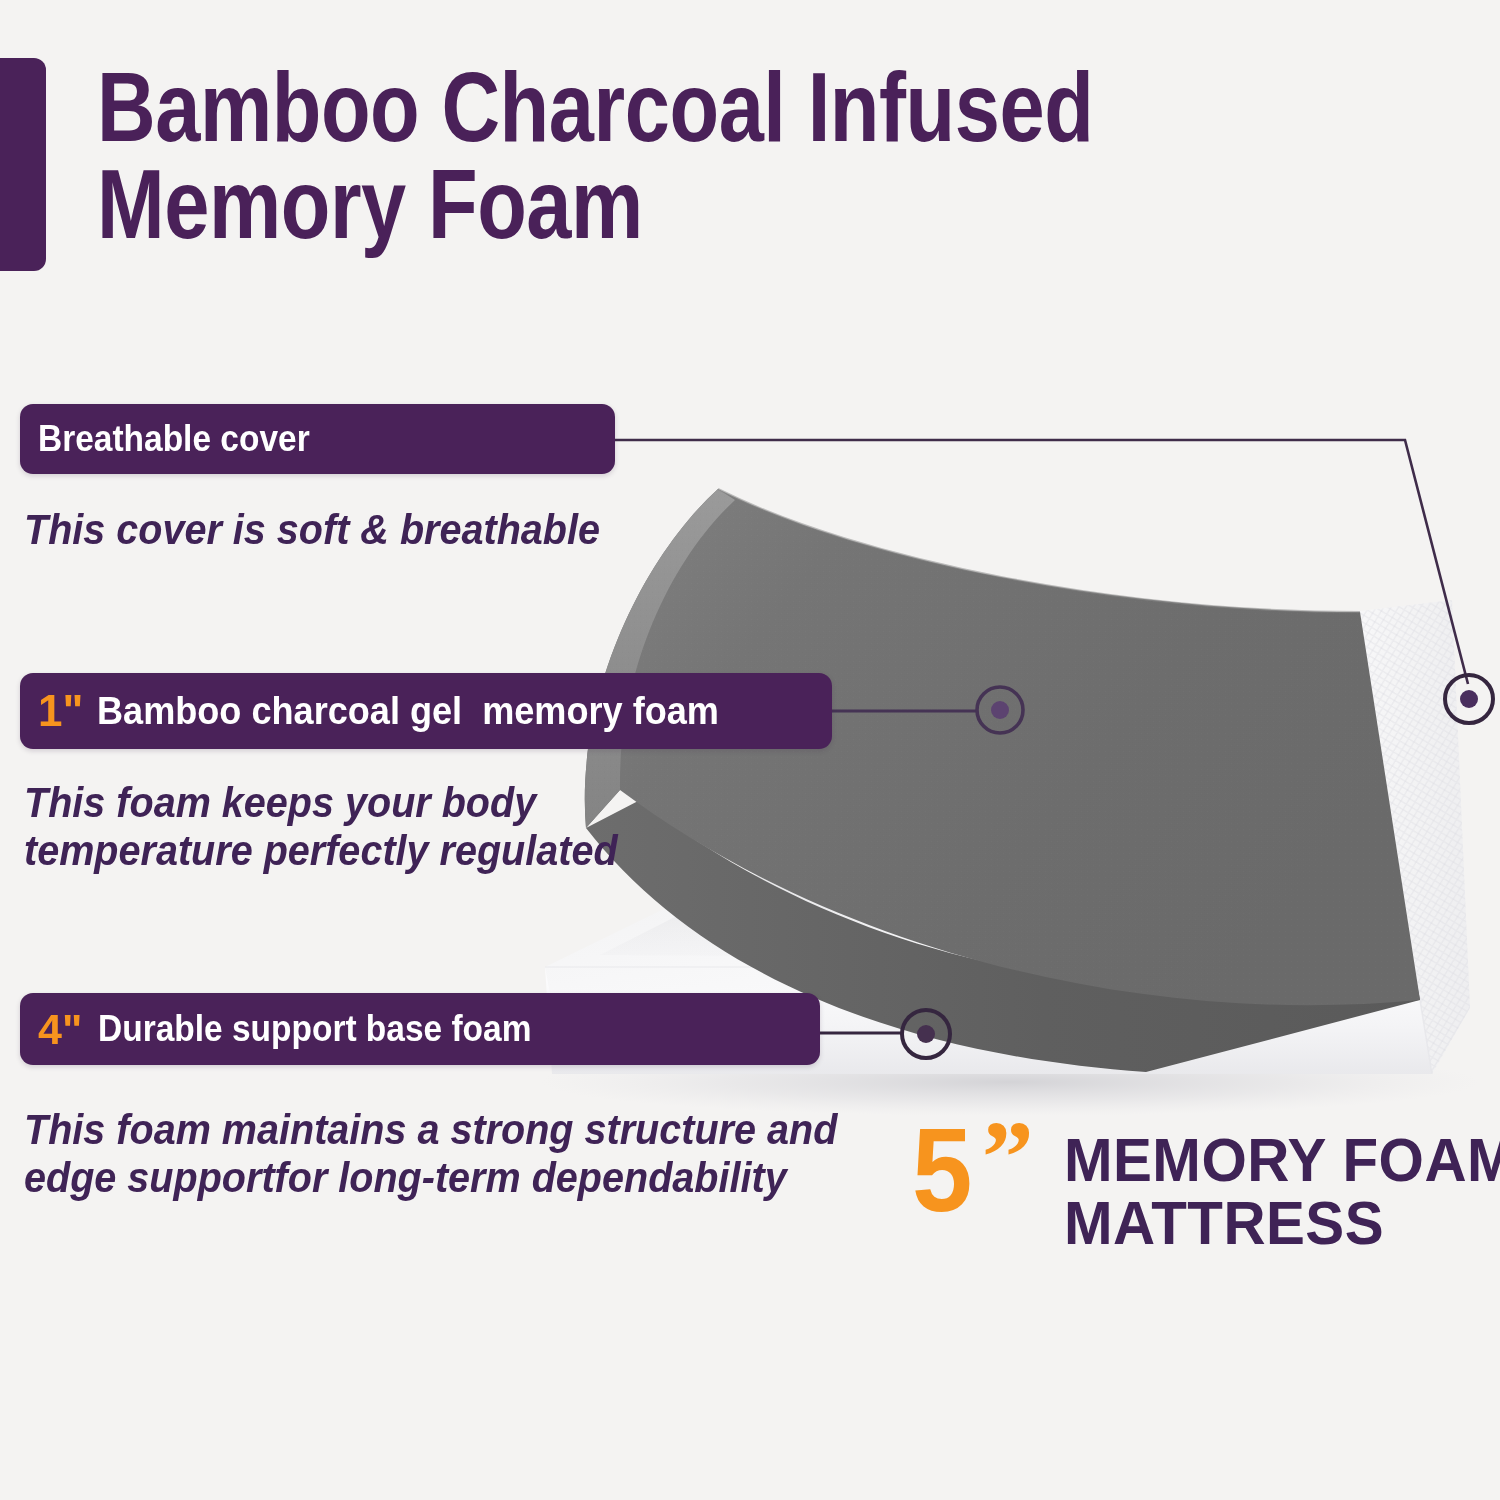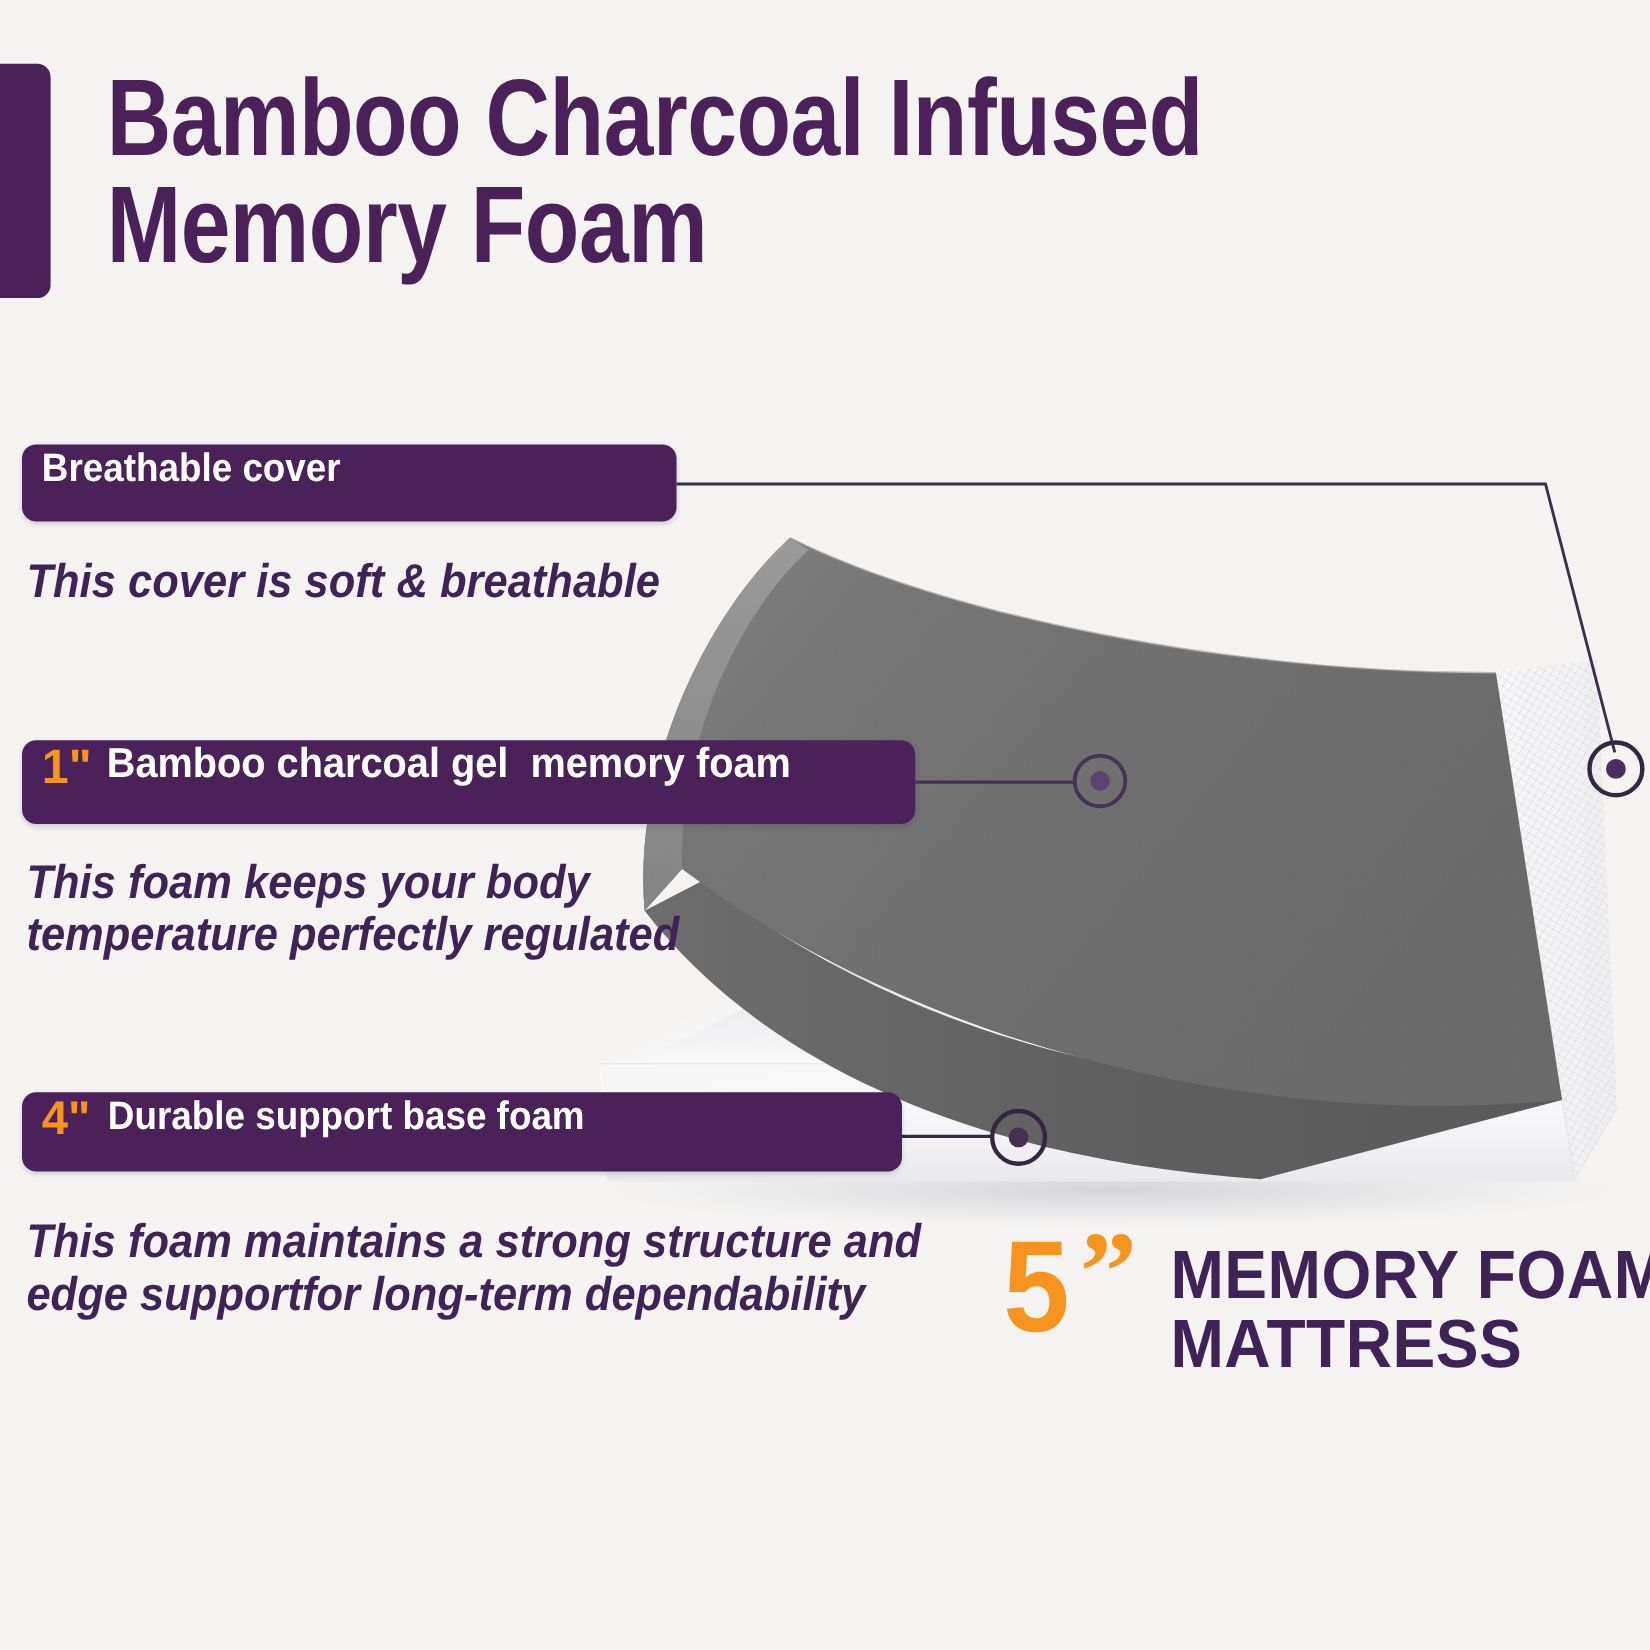--- a/index.html
+++ b/index.html
@@ -49,21 +49,21 @@
 
   
   .pill {
     position: absolute;
     background: #4a2259;
     border-radius: 13px;
     color: #ffffff;
     font-family: "Liberation Sans Narrow", "Liberation Sans", sans-serif;
     font-weight: bold;
     display: flex;
-    align-items: flex-start;
+    align-items: center;
     box-sizing: border-box;
     white-space: pre;
     box-shadow: 0 2px 5px rgba(60,40,70,0.18);
   }
   .pill .meas {
     color: #f7941e;
     margin-right: 16px;
   }
   .pill .pill-label { color: #ffffff; }
 

